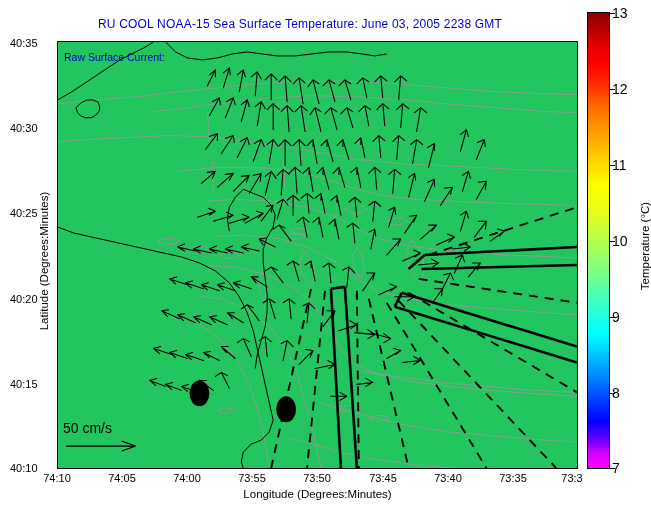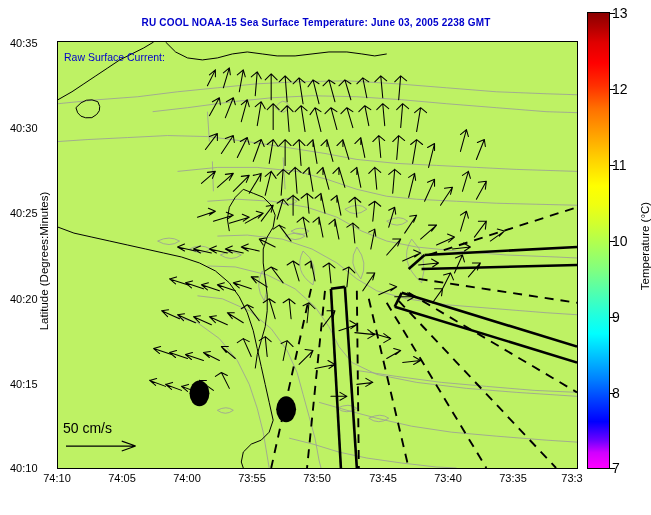--- a/index.html
+++ b/index.html
@@ -2,26 +2,26 @@
 <html><head>
 <meta charset="utf-8">
 <style>
   html,body{margin:0;padding:0;background:#ffffff;}
   body{width:651px;height:515px;position:relative;overflow:hidden;
        font-family:"Liberation Sans",sans-serif;}
   .fig{position:absolute;left:0;top:0;width:651px;height:515px;background:#fff;}
 
   
   #title{position:absolute;left:0;top:17px;width:600px;text-align:center;
-         font-size:10px;font-weight:bold;color:#0000cc;letter-spacing:.2px;
-         white-space:nowrap;margin-left:16px;}
+         font-size:12px;font-weight:normal;color:#0000cc;letter-spacing:.2px;
+         white-space:nowrap;}
 
   
   #plot{position:absolute;left:57px;top:41px;width:521px;height:428px;
-        border:1.3px solid #000;box-sizing:border-box;background:#bef264;overflow:hidden;}
+        border:1.3px solid #000;box-sizing:border-box;background:#22c55e;overflow:hidden;}
   #plotsvg{position:absolute;left:0;top:0;width:100%;height:100%;}
 
   
   .anno{position:absolute;color:#0000cc;font-size:10.5px;white-space:nowrap;}
   #anno1{left:6px;top:9px;}
   #anno2{left:6px;top:23px;}
 
   
   #scalelbl{position:absolute;left:5px;top:378px;color:#000;font-size:14px;}
 
@@ -333,20 +333,21 @@
   <div class="xtick" style="left:57px">74:10</div>
   <div class="xtick" style="left:122px">74:05</div>
   <div class="xtick" style="left:187px">74:00</div>
   <div class="xtick" style="left:252px">73:55</div>
   <div class="xtick" style="left:317px">73:50</div>
   <div class="xtick" style="left:383px">73:45</div>
   <div class="xtick" style="left:448px">73:40</div>
   <div class="xtick" style="left:513px">73:35</div>
   <div class="xtick" style="left:572px">73:3</div>
 
+  <div id="xlabel">Longitude (Degrees:Minutes)</div>
 
   <div class="ytick" style="left:10px;top:43px;width:42px">40:35</div>
   <div class="ytick" style="left:10px;top:128px;width:42px">40:30</div>
   <div class="ytick" style="left:10px;top:213px;width:42px">40:25</div>
   <div class="ytick" style="left:10px;top:299px;width:42px">40:20</div>
   <div class="ytick" style="left:10px;top:384px;width:42px">40:15</div>
   <div class="ytick" style="left:10px;top:468px;width:42px">40:10</div>
 
   <div id="ylabel">Latitude (Degrees:Minutes)</div>
 

